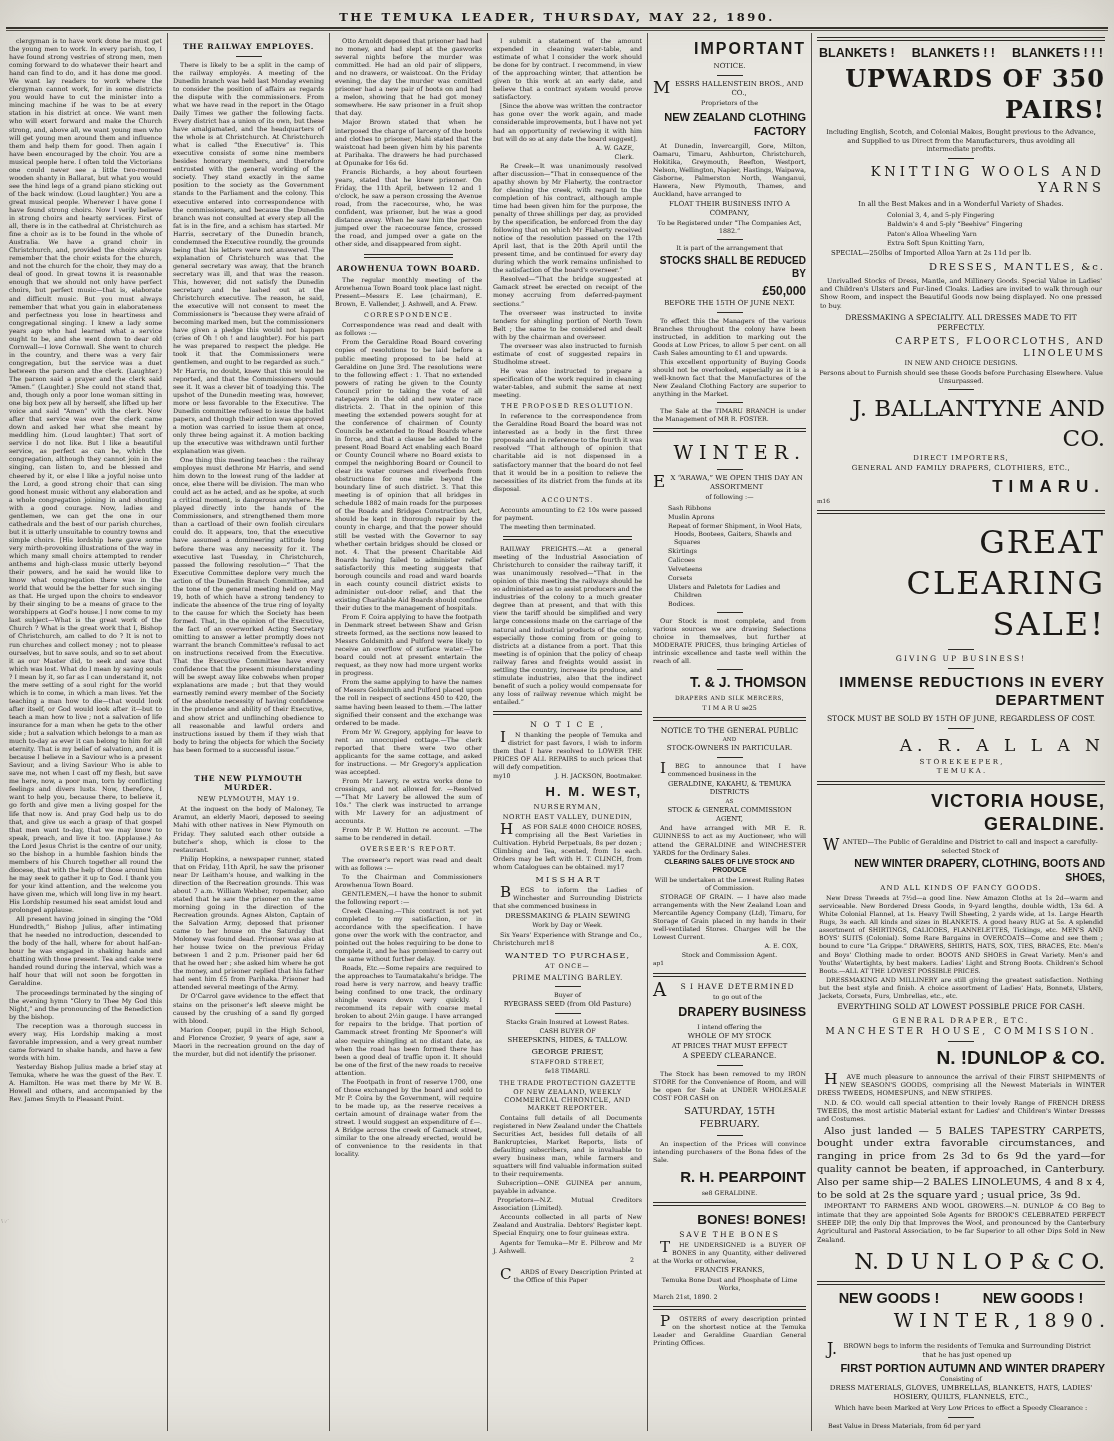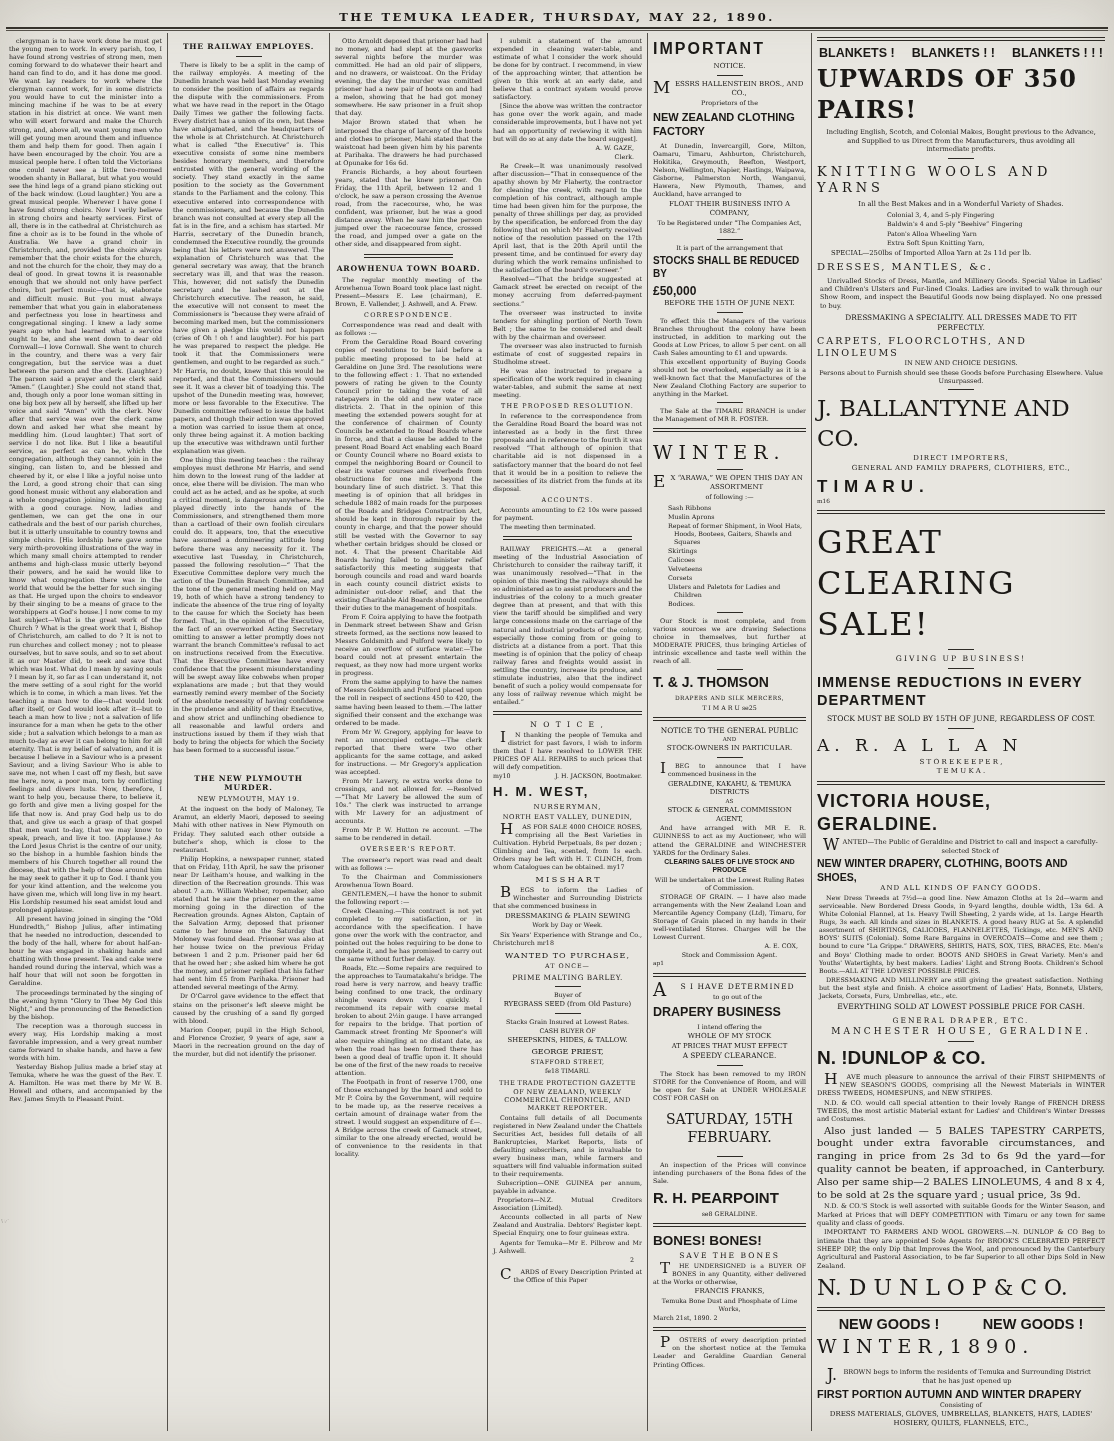--- a/index.html
+++ b/index.html
@@ -16,21 +16,21 @@
   .c5{width:164px;} .c6{width:298px;border-right:none;}
   p{margin:0 0 1px 0;font-size:6.3px;line-height:1.28;text-align:justify;text-indent:7px;}
   .art-head{text-align:center;font-weight:bold;font-size:7.6px;letter-spacing:.8px;margin:5px 0 2px;text-indent:0;}
   .subhead{text-align:center;font-size:6.4px;letter-spacing:1.2px;margin:3px 0 2px;text-indent:0;}
   .dateline{text-align:center;font-size:6.4px;letter-spacing:.6px;margin:2px 0;text-indent:0;}
   .short{width:26px;margin:4px auto;border-top:1px solid #2e2b26;}
   .dbl{border-top:1px solid #2e2b26;border-bottom:1px solid #2e2b26;height:2px;margin:5px 0;}
   .sig{text-align:right;font-size:6.3px;margin:1px 8px 1px 0;text-indent:0;}
   .c-line{text-align:center;text-indent:0;}
   .sans{font-family:"Liberation Sans",sans-serif;}
-  .adbig{font-weight:bold;text-align:left;margin:3px 0;text-indent:0;}
+  .adbig{font-weight:bold;text-align:right;margin:3px 0;text-indent:0;}
   .tiny-ref{font-size:5.8px;text-align:left;text-indent:0;margin:0;}
   .dropcap::first-letter{font-size:2.4em;float:left;line-height:.75;margin:1px 2px 0 0;}
   .pointer{position:absolute;left:1px;top:1216px;font-size:9px;}
   .list p{text-indent:0;margin-bottom:1.5px;}
   .hang p{text-indent:-6px;padding-left:7px;margin-bottom:1px;text-align:left;}
   .blk{margin-bottom:4px;}
 </style>
 </head>
 <body>
 
@@ -249,21 +249,21 @@
       <div class="blk">
         <p class="c-line dropcap" style="font-size:7.6px;letter-spacing:1px">AS I HAVE DETERMINED</p>
         <p class="c-line">to go out of the</p>
         <p class="adbig sans" style="font-size:12.5px">DRAPERY BUSINESS</p>
         <p class="c-line">I intend offering the</p>
         <p class="c-line" style="font-size:7px">WHOLE OF MY STOCK</p>
         <p class="c-line" style="font-size:6.8px">AT PRICES THAT MUST EFFECT</p>
         <p class="c-line" style="font-size:7.4px">A SPEEDY CLEARANCE.</p>
         <div class="short"></div>
         <p>The Stock has been removed to my IRON STORE for the Convenience of Room, and will be open for Sale at UNDER WHOLESALE COST FOR CASH on</p>
-        <p class="c-line" style="font-size:14px;margin:9px 0">SATURDAY, 15TH FEBRUARY.</p>
+        <p class="c-line" style="font-size:10px;margin:3px 0">SATURDAY, 15TH FEBRUARY.</p>
         <div class="short"></div>
         <p>An inspection of the Prices will convince intending purchasers of the Bona fides of the Sale.</p>
         <p class="adbig sans" style="font-size:15px">R. H. PEARPOINT</p>
         <p class="c-line">se8          GERALDINE.</p>
       </div>
       <div class="dbl"></div>
 
       <div class="blk">
         <p class="adbig sans" style="font-size:13.5px;margin:2px 0">BONES! BONES!</p>
         <p class="c-line" style="font-size:7.6px;letter-spacing:2px">SAVE THE BONES</p>
@@ -330,30 +330,29 @@
         <p class="c-line dropcap" style="font-size:6.6px;padding:0 6px">WANTED—The Public of Geraldine and District to call and inspect a carefully-selected Stock of</p>
         <p class="adbig sans" style="font-size:10.5px;margin:2px 0 0">NEW WINTER DRAPERY, CLOTHING, BOOTS AND SHOES,</p>
         <p class="c-line" style="font-size:7px;letter-spacing:1px">AND ALL KINDS OF FANCY GOODS.</p>
         <p style="font-size:6.3px;padding:0 2px">New Dress Tweeds at 7½d—a good line.  New Amazon Cloths at 1s 2d—warm and serviceable.  New Bordered Dress Goods, in 9-yard lengths, double width, 13s 6d.  A White Colonial Flannel, at 1s.  Heavy Twill Sheeting, 2 yards wide, at 1s.  Large Hearth Rugs, 3s each.  All kinds and sizes in BLANKETS.  A good heavy RUG at 5s.  A splendid assortment of SHIRTINGS, CALICOES, FLANNELETTES, Tickings, etc.  MEN'S AND BOYS' SUITS (Colonial).  Some Rare Bargains in OVERCOATS—Come and see them ; bound to cure “La Grippe.”  DRAWERS, SHIRTS, HATS, SOX, TIES, BRACES, Etc.  Men's and Boys' Clothing made to order.  BOOTS AND SHOES in Great Variety.  Men's and Youths' Watertights, by best makers.  Ladies' Light and Strong Boots.  Children's School Boots.—ALL AT THE LOWEST POSSIBLE PRICES.</p>
         <p style="font-size:6.3px;padding:0 2px">DRESSMAKING AND MILLINERY are still giving the greatest satisfaction. Nothing but the best style and finish.  A choice assortment of Ladies' Hats, Bonnets, Ulsters, Jackets, Corsets, Furs, Umbrellas, etc., etc.</p>
         <p class="c-line" style="font-size:7.6px;margin:2px 0">EVERYTHING SOLD AT LOWEST POSSIBLE PRICE FOR CASH.</p>
       </div>
 
       <div class="blk">
         <p class="c-line" style="font-size:7.4px;letter-spacing:2px">GENERAL DRAPER, ETC.</p>
-        <p class="c-line" style="font-size:9px;letter-spacing:3px;margin-top:1px">MANCHESTER HOUSE, GERALDINE.</p>
+        <p class="c-line" style="font-size:9px;letter-spacing:3px;margin-top:1px">MANCHESTER HOUSE, COMMISSION.</p>
         <div class="short"></div>
       </div>
 
       <div class="blk">
         <p class="adbig sans" style="font-size:19px;margin:0 0 2px">N. !DUNLOP &amp; CO.</p>
         <p class="dropcap" style="font-size:6.5px">HAVE much pleasure to announce the arrival of their FIRST SHIPMENTS of NEW SEASON'S GOODS, comprising all the Newest Materials in WINTER DRESS TWEEDS, HOMESPUNS, and NEW STRIPES.</p>
         <p style="font-size:6.5px">N.D. &amp; CO. would call special attention to their lovely Range of FRENCH DRESS TWEEDS, the most artistic Material extant for Ladies' and Children's Winter Dresses and Costumes.</p>
         <p style="font-size:10px">Also just landed — 5 BALES TAPESTRY CARPETS, bought under extra favorable circumstances, and ranging in price from 2s 3d to 6s 9d the yard—for quality cannot be beaten, if approached, in Canterbury.  Also per same ship—2 BALES LINOLEUMS, 4 and 8 x 4, to be sold at 2s the square yard ; usual price, 3s 9d.</p>
-        <p style="font-size:6.5px">N.D. &amp; CO.'S Stock is well assorted with suitable Goods for the Winter Season, and Marked at Prices that will DEFY COMPETITION with Timaru or any town for same quality and class of goods.</p>
         <p style="font-size:6.5px">IMPORTANT TO FARMERS AND WOOL GROWERS.—N. DUNLOP &amp; CO Beg to intimate that they are appointed Sole Agents for BROOK'S CELEBRATED PERFECT SHEEP DIP, the only Dip that Improves the Wool, and pronounced by the Canterbury Agricultural and Pastoral Association, to be far Superior to all other Dips Sold in New Zealand.</p>
         <p class="adbig" style="font-size:22px;font-weight:normal;margin:4px 0 2px">N.  D U N L O P  &amp;  C O.</p>
       </div>
       <div class="dbl"></div>
 
       <div class="blk">
         <div style="display:flex;justify-content:space-around;font-family:'Liberation Sans',sans-serif;font-weight:bold;font-size:14.5px;margin:2px 0">
           <span>NEW GOODS !</span>
           <span>NEW GOODS !</span>
         </div>

